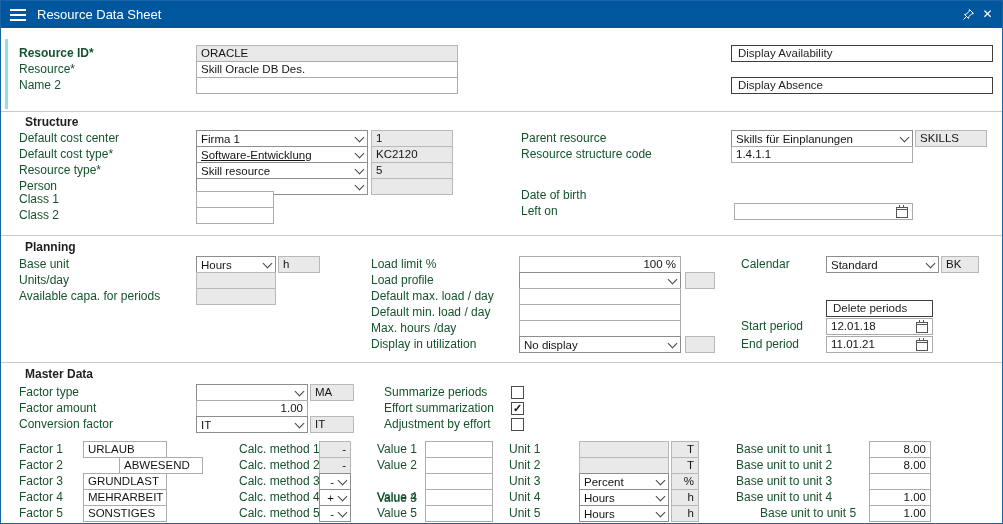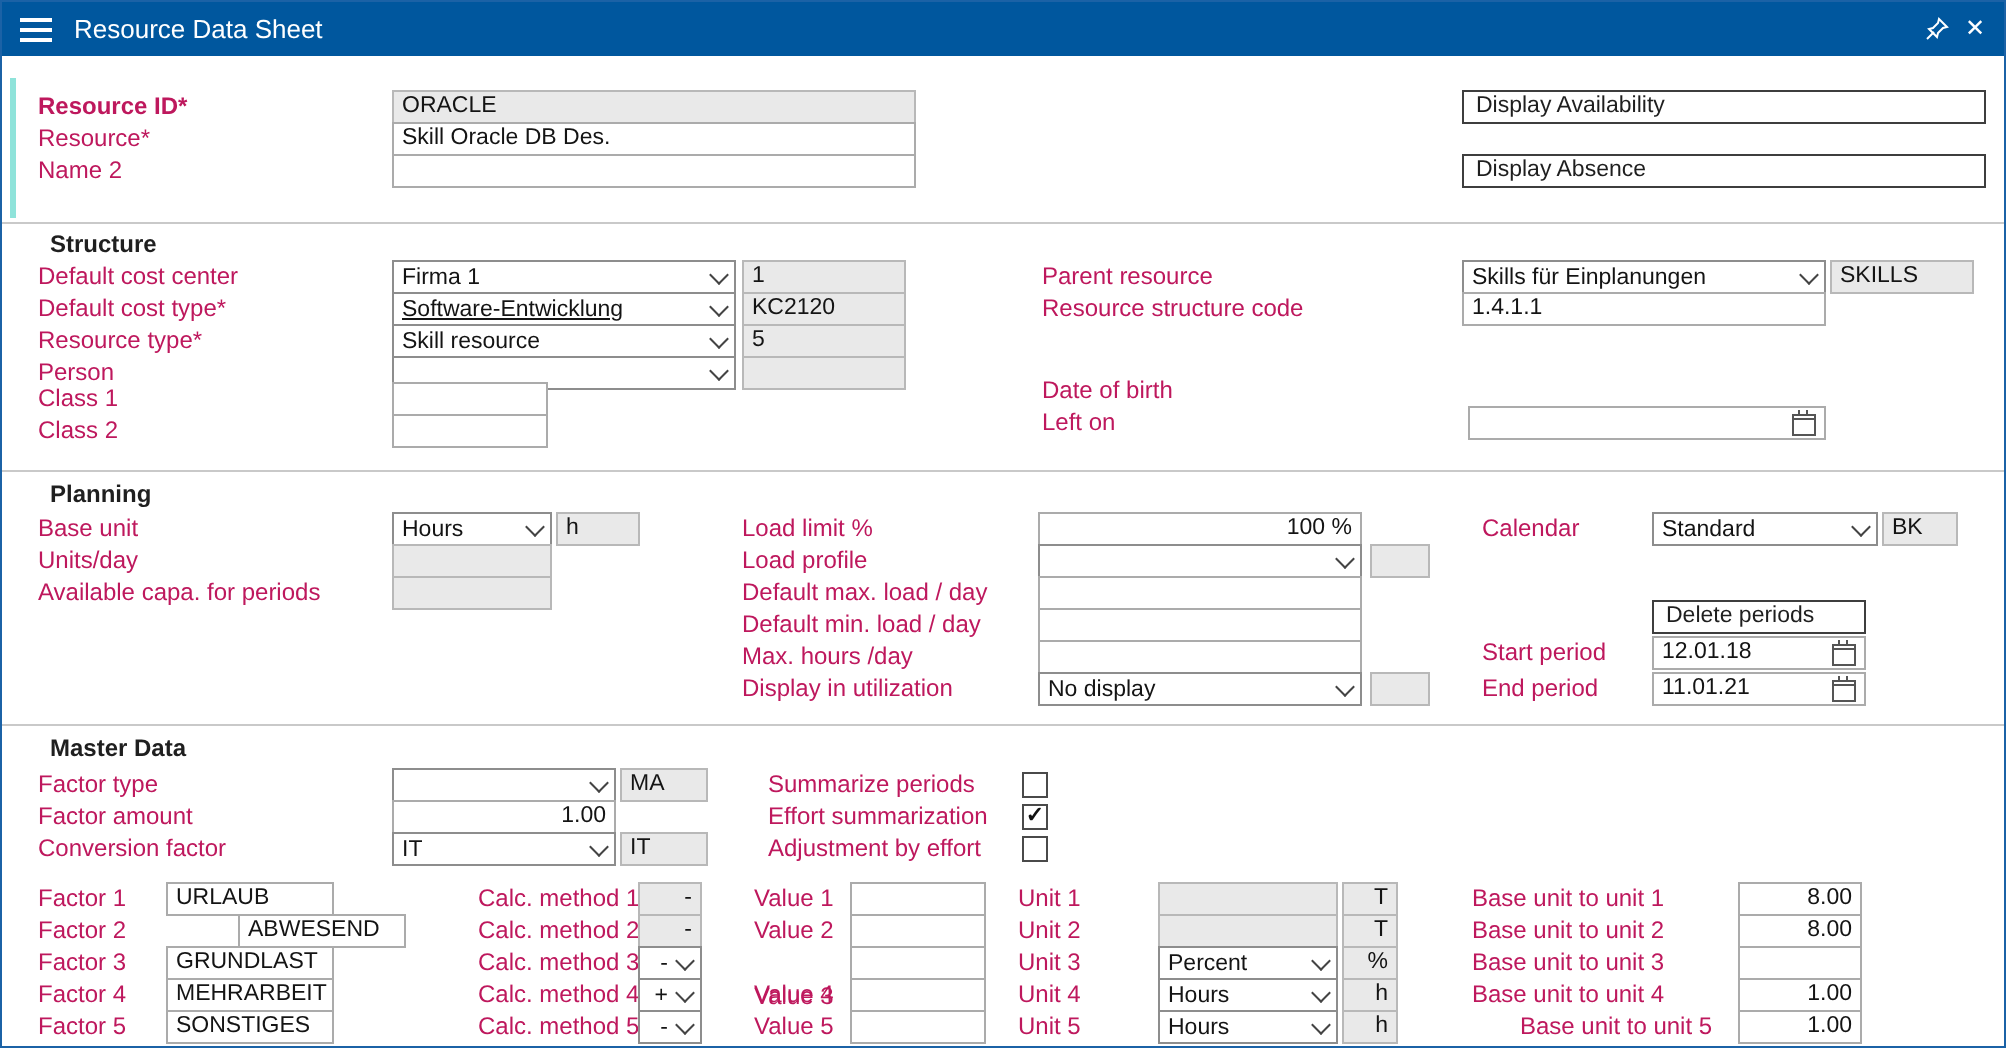--- a/index.html
+++ b/index.html
@@ -11,21 +11,21 @@
   .titlebar {
     position:absolute; left:0; top:0; right:0; height:27px;
     background:#00579e; display:flex; align-items:center;
   }
   .burger { margin-left:9px; width:16px; cursor:pointer; }
   .burger div { height:2px; background:#fff; margin:3px 0; }
   .title { color:#fff; font-size:13px; margin-left:11px; }
   .tb-ico { position:absolute; top:6px; width:15px; height:15px; display:flex;
     align-items:center; justify-content:center; color:#fff; cursor:pointer; }
   .close-g { font-size:12px; line-height:15px; }
-  .lbl { position:absolute; font-size:12px; line-height:17px; white-space:nowrap; color:#be185d; }
+  .lbl { position:absolute; font-size:12px; line-height:17px; white-space:nowrap; color:#14532d; }
   .b { font-weight:bold; }
   .sec { position:absolute; font-size:12px; font-weight:bold; line-height:16px; white-space:nowrap; }
   .hr { position:absolute; left:0; width:100%; height:1px; background:#c9c9c9; }
   .accent { position:absolute; left:4px; width:3px; background:#8fe3da; }
   .fld {
     position:absolute; height:17px; box-sizing:border-box;
     border:1px solid #ababab; background:#fff;
     font-size:11.5px; line-height:15px; padding:0 4px; color:#141414;
     overflow:hidden; white-space:nowrap;
   }

